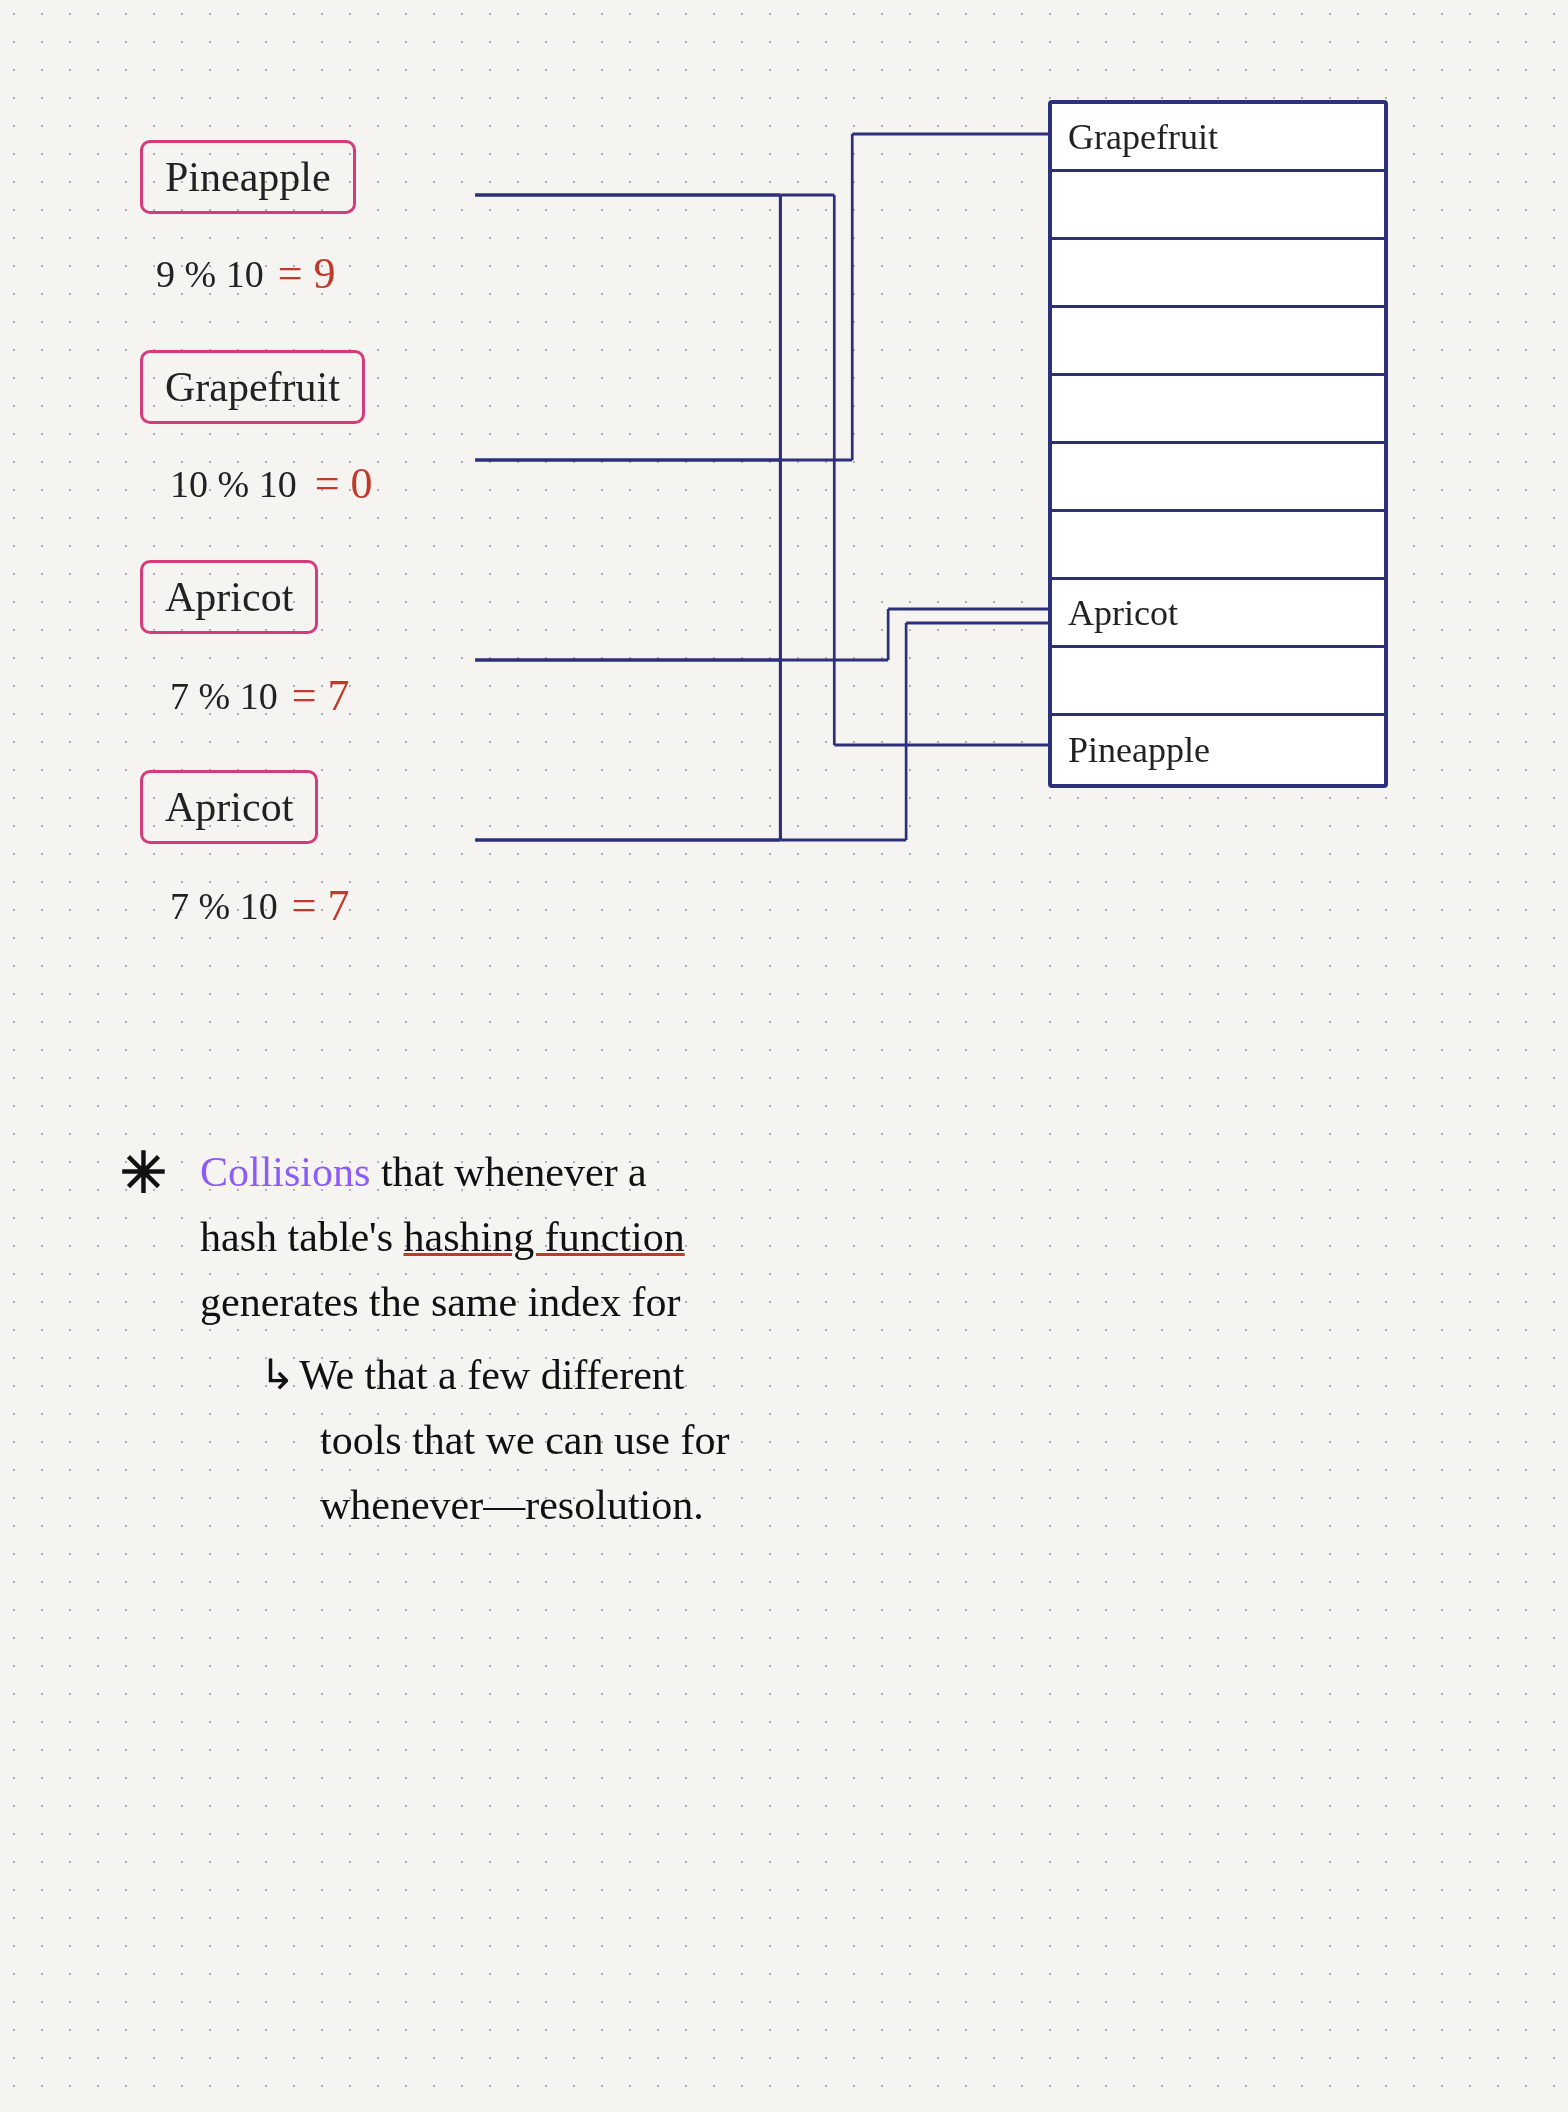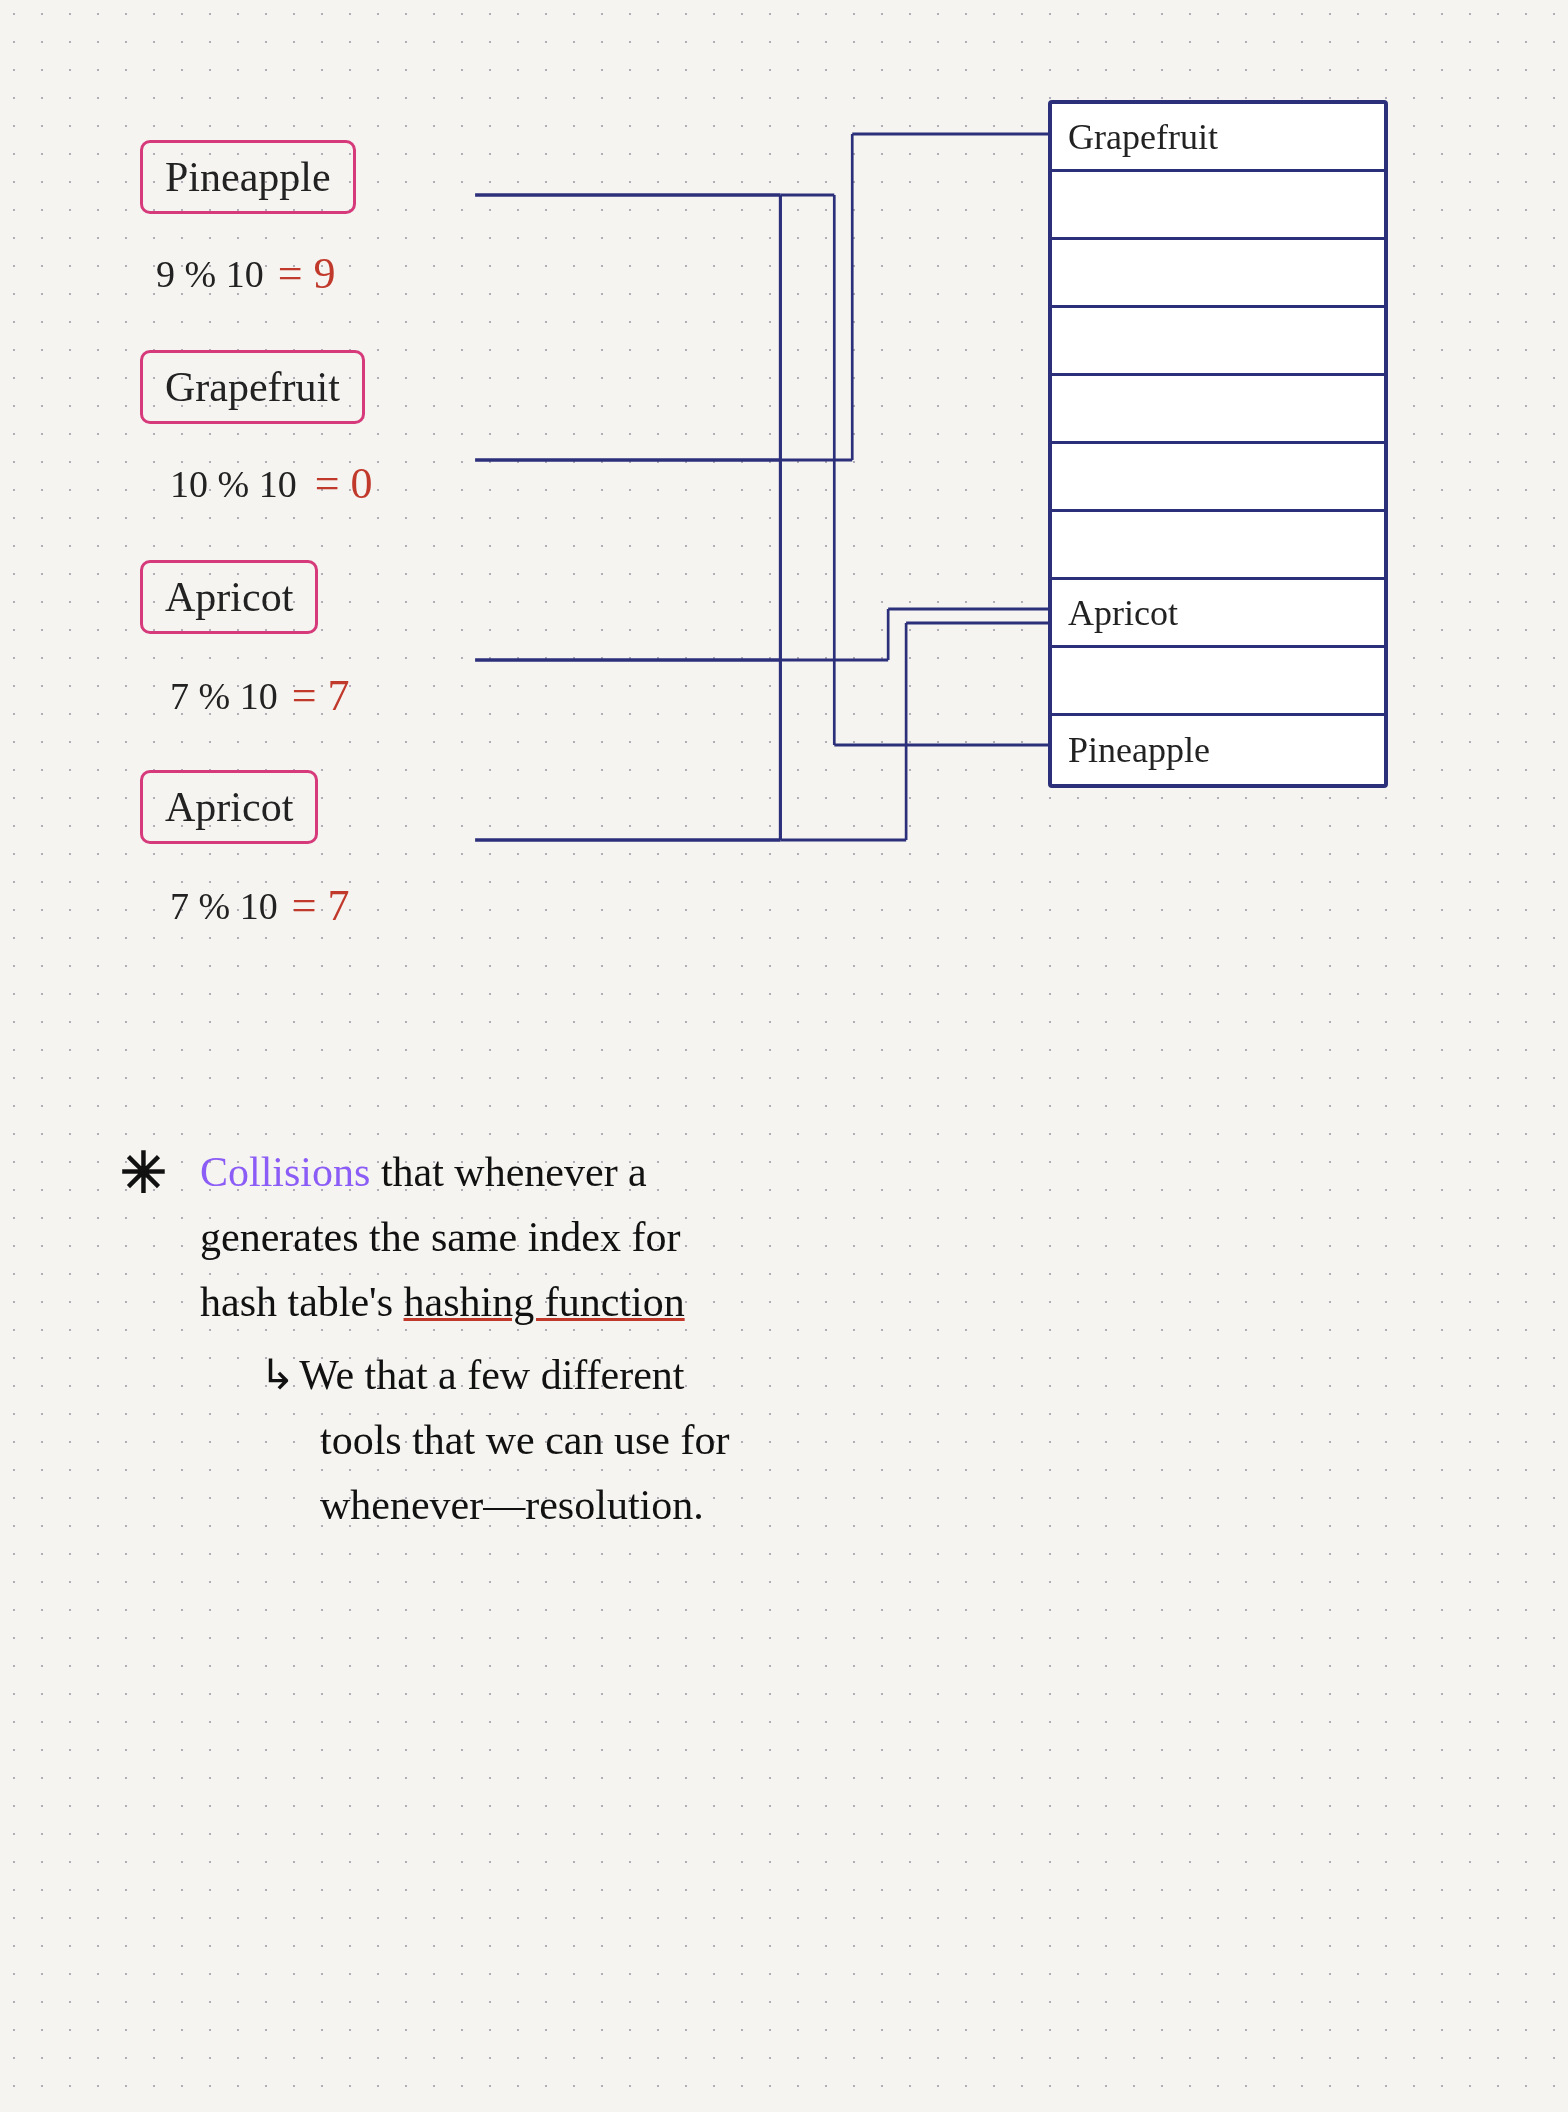--- a/index.html
+++ b/index.html
@@ -287,24 +287,24 @@
 
   </div>
 
   <div class="text-section">
     <span class="asterisk">✳</span>
 
     <div class="text-line">
       <span class="collisions-word">Collisions</span><span> that whenever a</span>
     </div>
     <div class="text-line">
+      <span>hash table's </span><span class="hashing-function">hashing function</span>
+    </div>
+    <div class="text-line">
       <span>generates the same index for</span>
-    </div>
-    <div class="text-line">
-      <span>hash table's </span><span class="hashing-function">hashing function</span>
     </div>
 
     <div class="sub-section">
       <div>
         <span class="sub-arrow">↳</span><span>We that a few different</span>
       </div>
       <div>
         <span style="margin-left:60px;">tools that we can use for</span>
       </div>
       <div>

